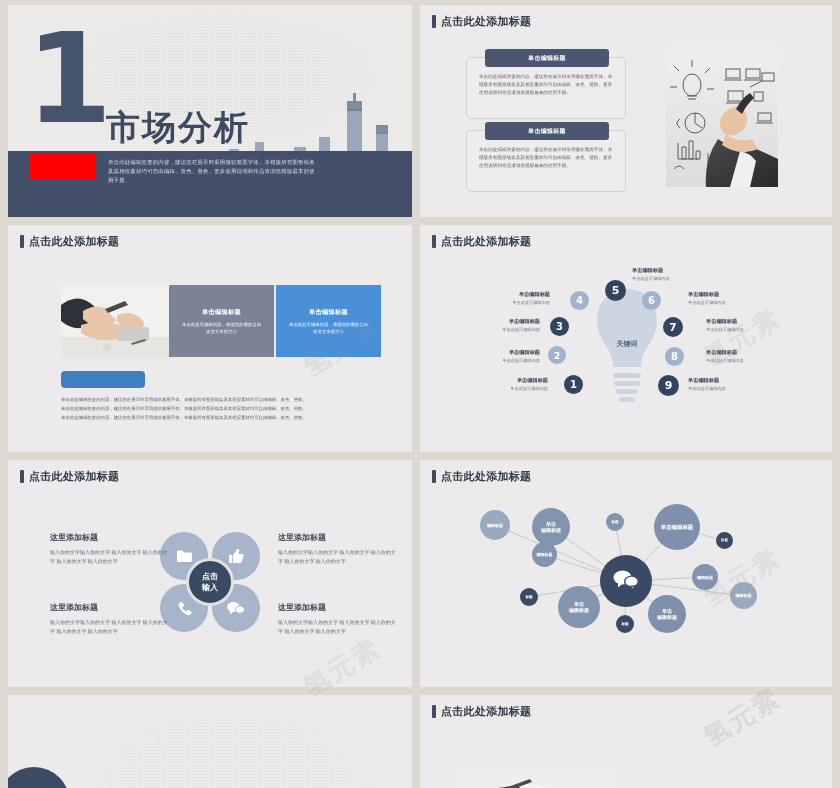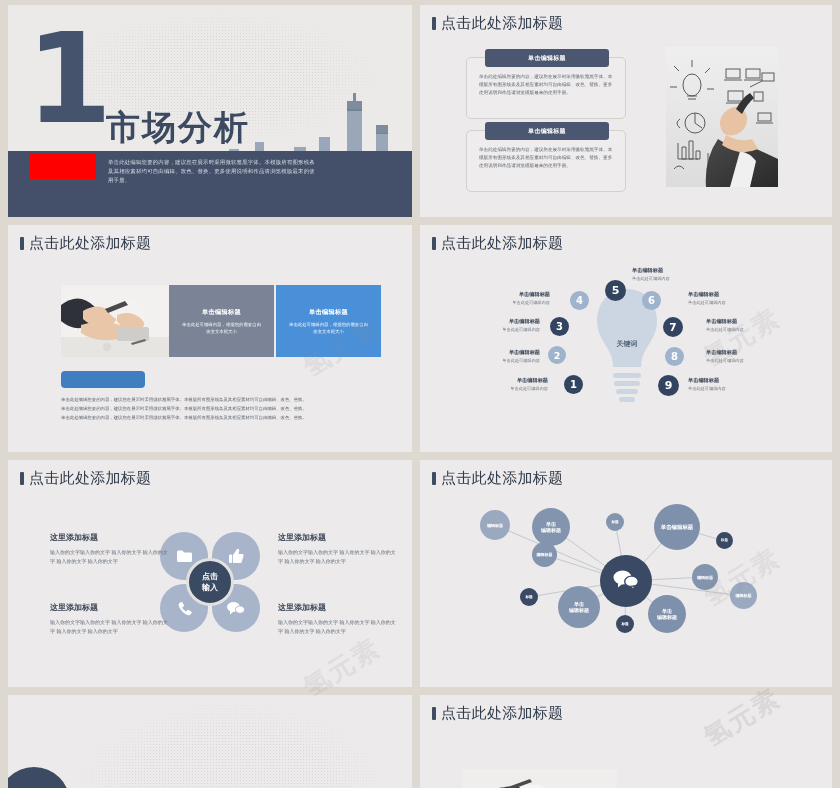--- a/index.html
+++ b/index.html
@@ -27,21 +27,21 @@
     opacity:.95;
   }
 
   
   .stitle{
     position:absolute; left:12px; top:9px;
     display:flex; align-items:center; gap:5px;
   }
   .stitle .bar{ width:4px; height:13px; background:#3f4d63; border-radius:1px; }
   .stitle .txt{
-    font-size:15px; font-weight:normal; color:#2f3a4a; letter-spacing:.3px;
+    font-size:11px; font-weight:bold; color:#2f3a4a; letter-spacing:.3px;
     white-space:nowrap;
   }
 
   
   #slide1{ left:8px; top:5px; width:404px; height:212px; background:#eceae8; }
   #slide1 .band{
     position:absolute; left:0; right:0; bottom:0; height:66px; background:#445069;
   }
   #slide1 .bignum{
     position:absolute; left:18px; top:22px;

